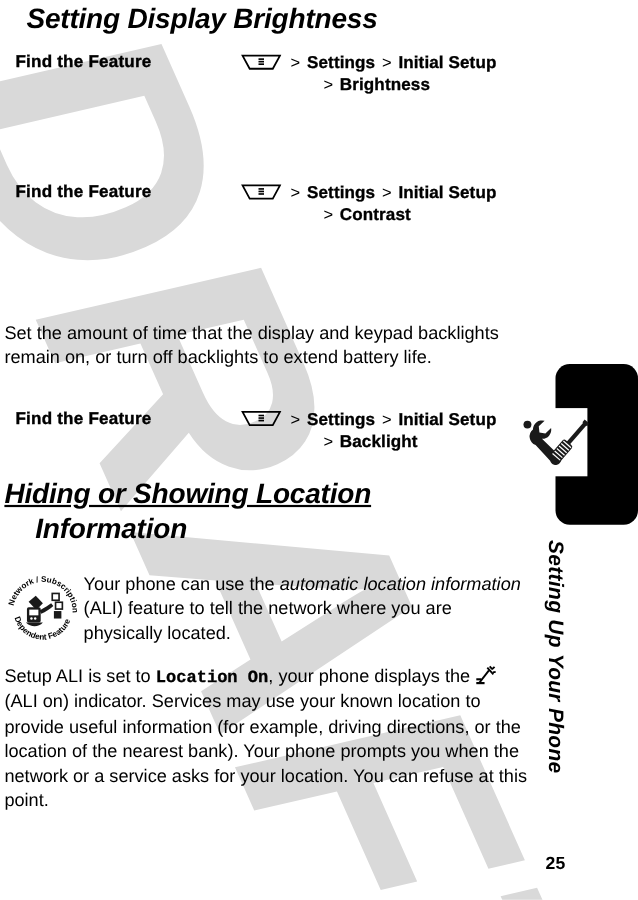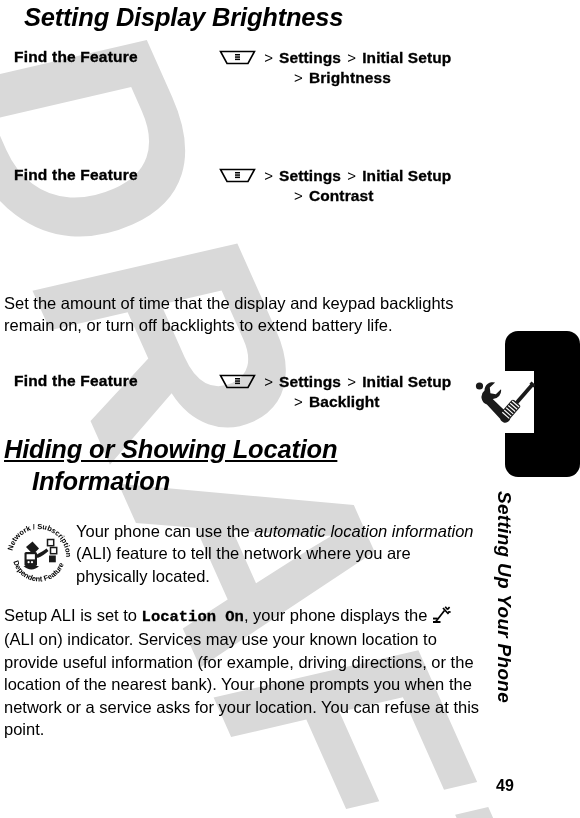--- a/index.html
+++ b/index.html
@@ -238,21 +238,21 @@
         <line x1="37.4" y1="47.0" x2="46.6" y2="47.0"></line>
       </g>
 
       <rect x="40.1" y="7" width="3.8" height="23.5" fill="#1a1a1a"></rect>
 
       <rect x="39.2" y="4.5" width="5.6" height="3.2" fill="#1a1a1a"></rect>
     </g>
   </svg>
 </div>
 <div id="side-title">Setting Up Your Phone</div>
-<div id="page-number">49</div>
+<div id="page-number">25</div>
 
 <div id="content">
 
   <h1 class="h1" style="left:4px; top:2px;margin-left:20px;">Setting Display Brightness</h1>
 
   <div class="ftf-block" style="left:14px; top:48px;">
     <span class="ftf-label">Find the Feature</span>
     <div class="ftf-path">
       <span class="ftf-line">
         <span class="menukey-icon">

